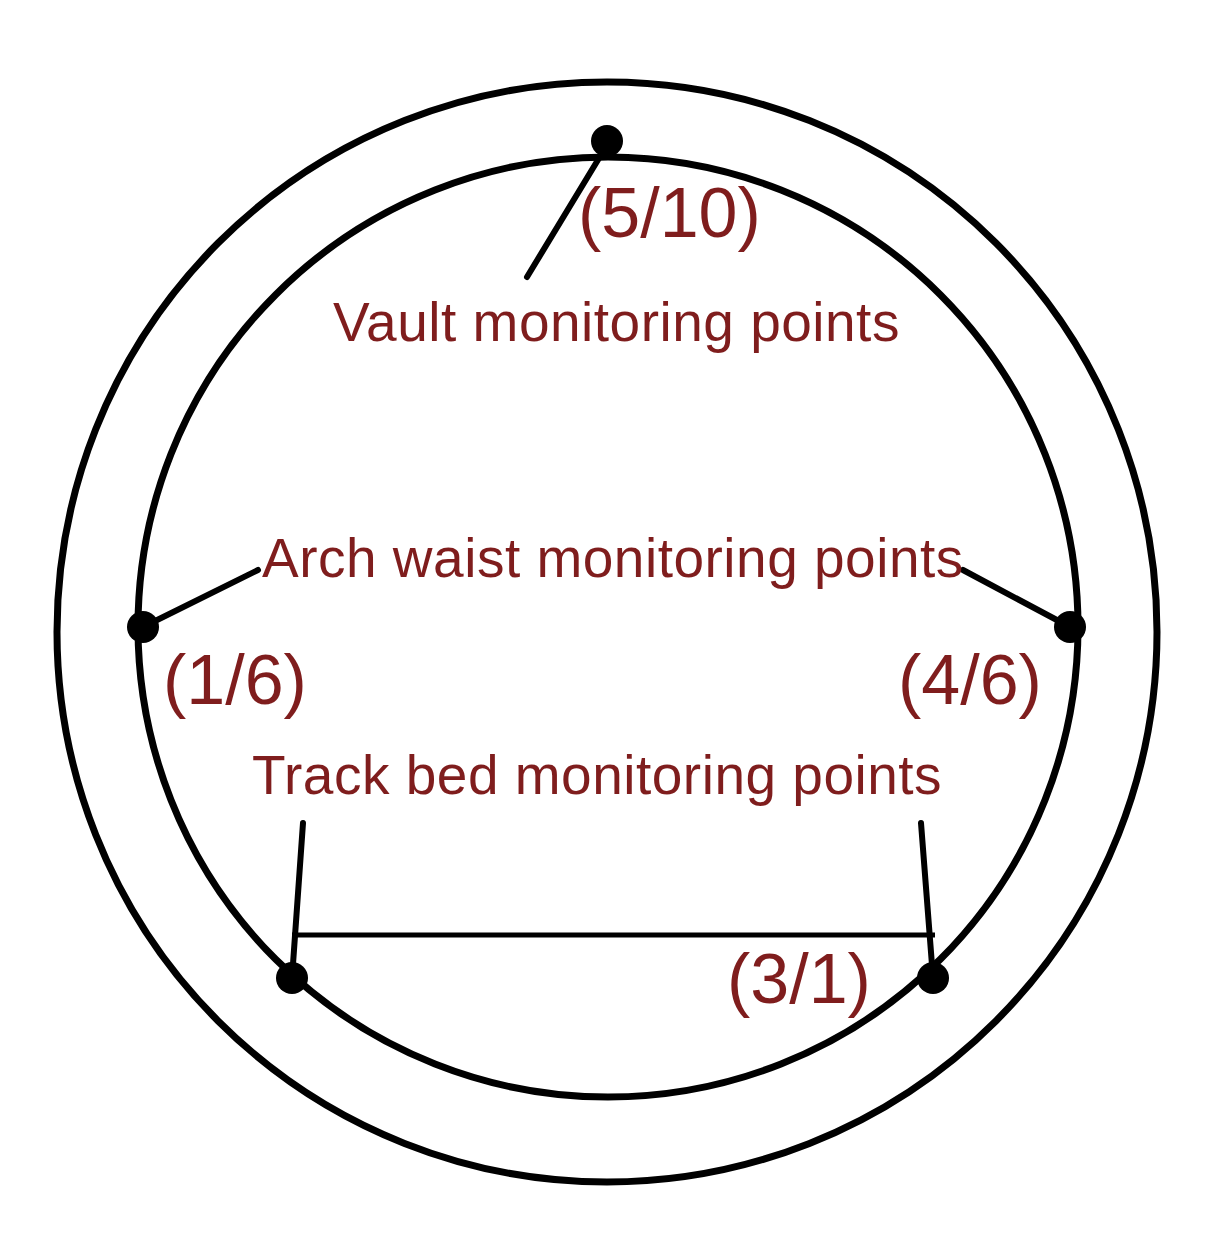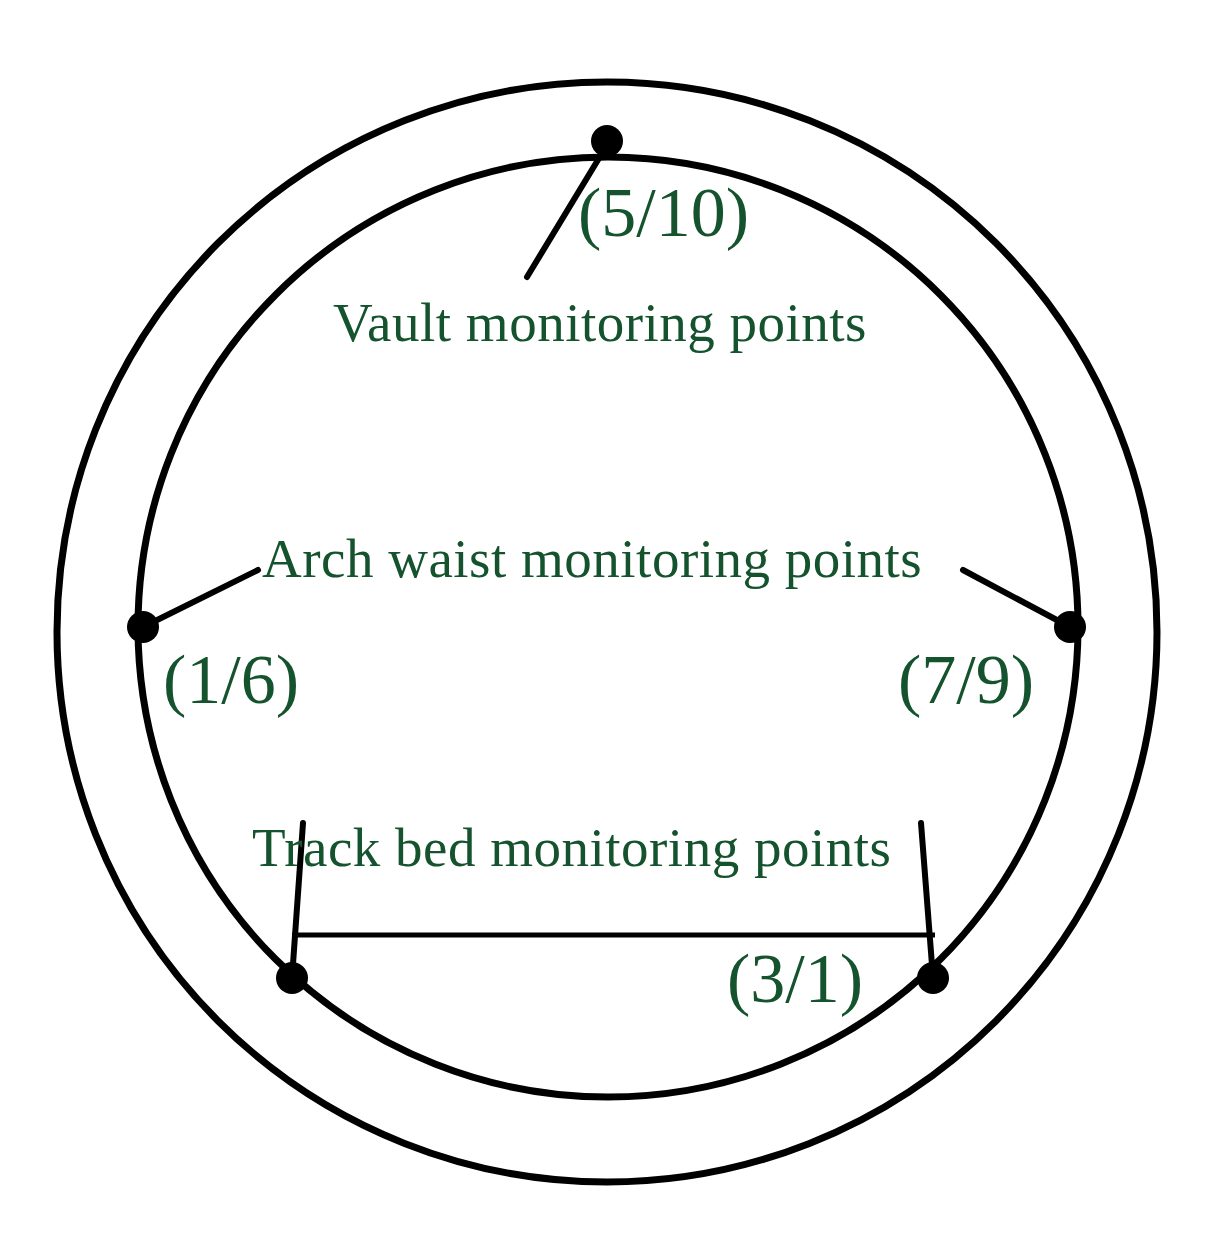--- a/index.html
+++ b/index.html
@@ -23,22 +23,22 @@
     position: absolute;
     left: 0;
     top: 0;
     width: 1217px;
     height: 1250px;
     display: block;
   }
   .label {
     position: absolute;
     white-space: nowrap;
-    color: #14532d;
-    font-family: Liberation Serif, serif;
+    color: #7f1d1d;
+    font-family: Liberation Sans, sans-serif;
     line-height: 1;
   }
   .group-label {
     font-size: 55px;
     letter-spacing: 0.5px;
   }
   .id-label {
     font-size: 70px;
     letter-spacing: 0px;
   }
@@ -74,20 +74,20 @@
   </svg>
 
   <div class="label id-label" style="left:578px; top:178px;">(5/10)</div>
 
   <div class="label group-label" style="left:262px; top:531px;">Arch waist monitoring points</div>
 
   <div class="label group-label" style="left:333px; top:295px;">Vault monitoring points</div>
 
   <div class="label id-label" style="left:163px; top:645px;">(1/6)</div>
 
-  <div class="label id-label" style="left:898px; top:645px;">(7/9)</div>
+  <div class="label id-label" style="left:898px; top:645px;">(4/6)</div>
 
-  <div class="label group-label" style="left:252px; top:820px;text-align:center;">Track bed monitoring points</div>
+  <div class="label group-label" style="left:252px; top:748px;text-align:center;">Track bed monitoring points</div>
 
 
   <div class="label id-label" style="left:727px; top:944px;">(3/1)</div>
 
 </div>
 
 </body></html>

